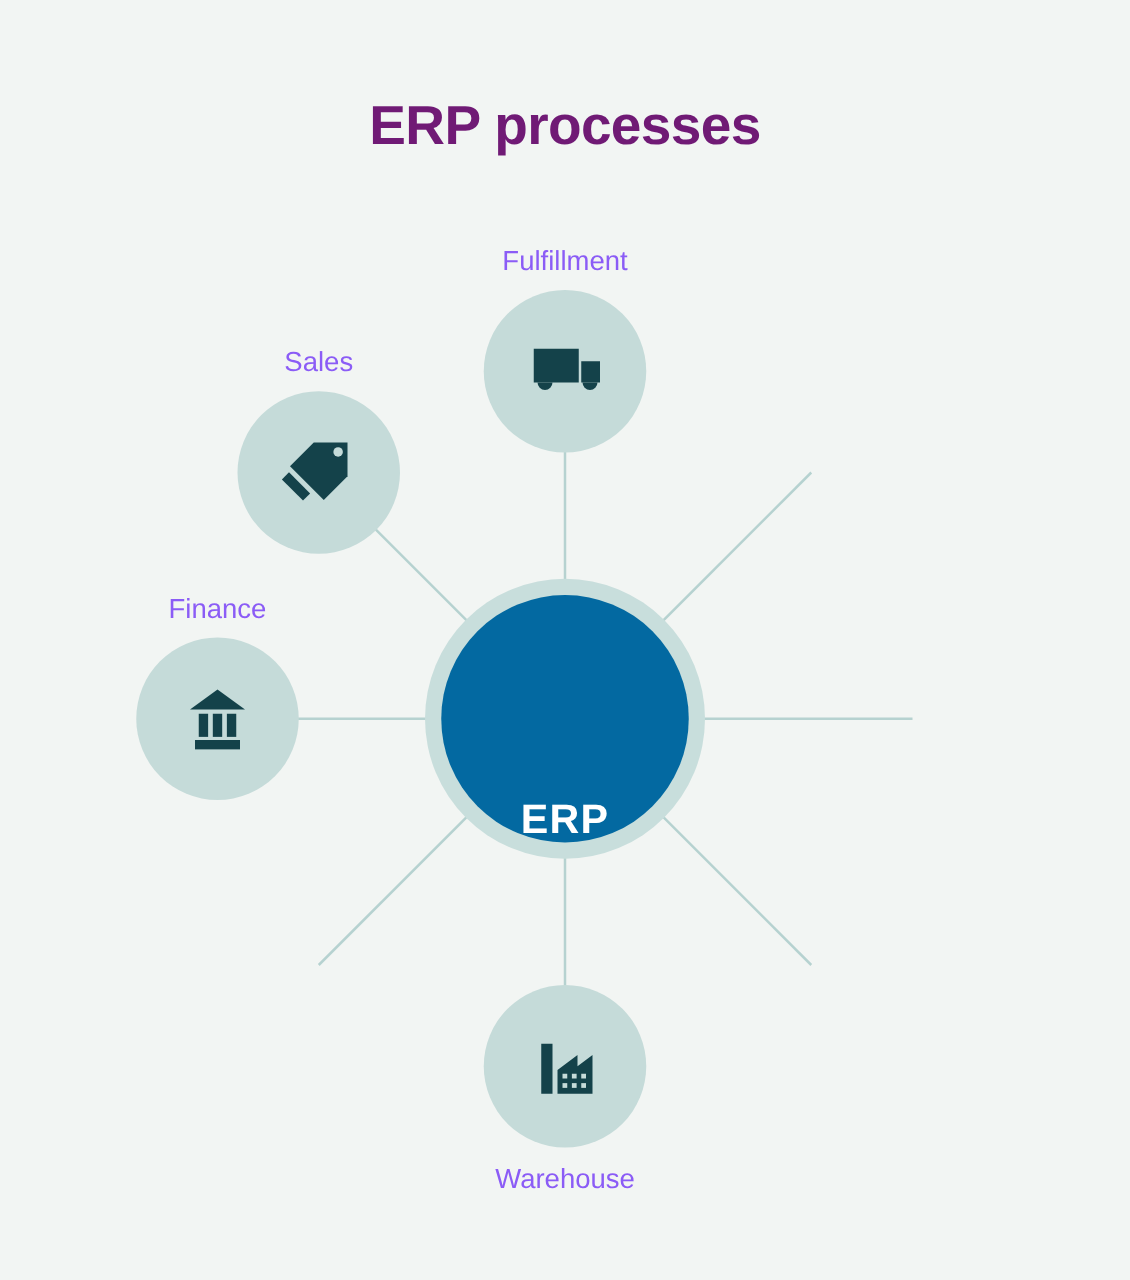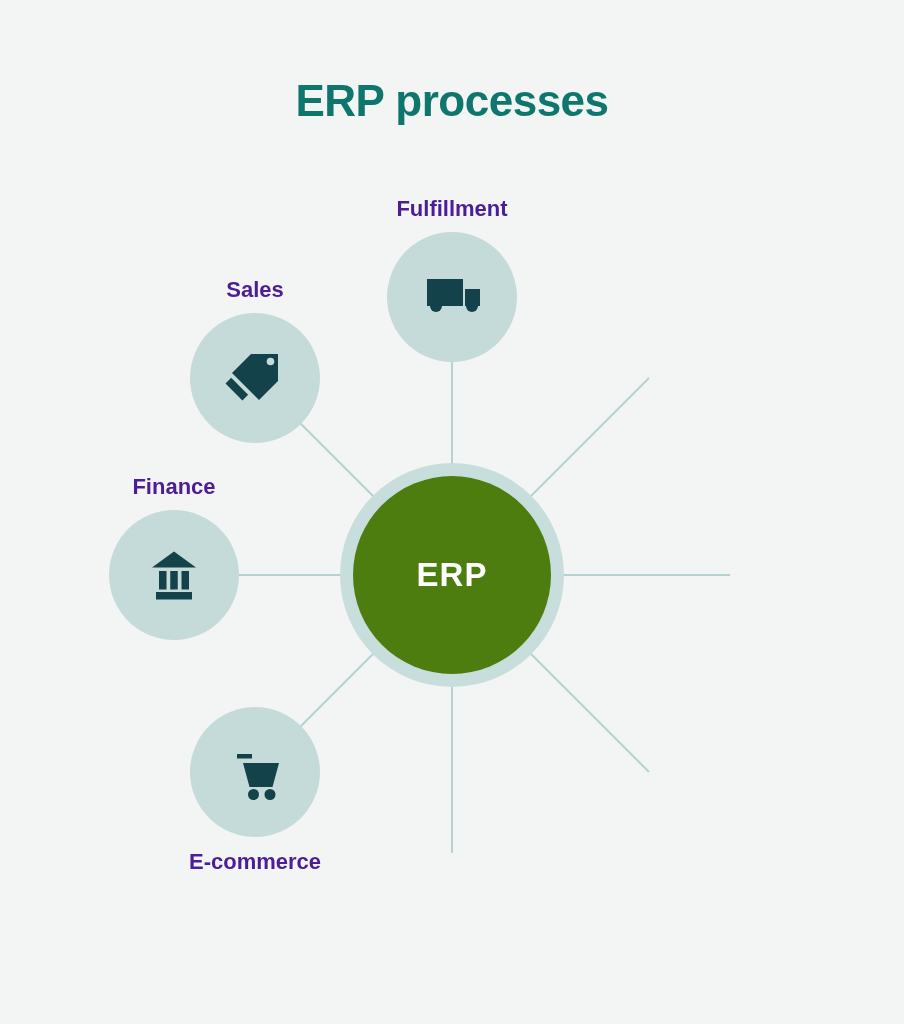--- a/index.html
+++ b/index.html
@@ -14,21 +14,21 @@
   }
   .title {
     position: absolute;
     top: 76px;
     left: 0;
     width: 100%;
     text-align: center;
     font-size: 44px;
     font-weight: 800;
     letter-spacing: -0.5px;
-    color: #0f766e;
+    color: #701a75;
   }
   .connectors {
     position: absolute;
     left: 0; top: 0;
     z-index: 0;
   }
   .node {
     position: absolute;
     width: 130px;
     height: 130px;
@@ -42,22 +42,22 @@
     display: flex;
     align-items: center;
     justify-content: center;
   }
   .node-label {
     position: absolute;
     left: 50%;
     transform: translateX(-50%);
     white-space: nowrap;
     font-size: 22px;
-    font-weight: 700;
-    color: #4c1d95;
+    font-weight: 400;
+    color: #8b5cf6;
   }
   .label-above { bottom: calc(100% + 10px); }
   .label-below { top: calc(100% + 12px); }
 
   .pos-fulfillment { left: 387px; top: 232px; }
   .pos-hrms       { left: 584px; top: 313px; }
   .pos-crm        { left: 665px; top: 510px; }
   .pos-inventory  { left: 584px; top: 707px; }
   .pos-warehouse  { left: 387px; top: 788px; }
   .pos-ecommerce  { left: 190px; top: 707px; }
@@ -74,23 +74,23 @@
     background: #c8dedc;
     z-index: 2;
     display: flex;
     align-items: center;
     justify-content: center;
   }
   .center-circle {
     width: 198px;
     height: 198px;
     border-radius: 50%;
-    background: #4d7c0f;
+    background: #0369a1;
     display: flex;
-    align-items: center;
+    align-items: flex-end;
     justify-content: center;
   }
   .center-label {
     color: #ffffff;
     font-size: 33px;
     font-weight: 700;
     letter-spacing: 1px;
   }
   .icon { display: block; }
   .icon .fg { fill: #14424a; }
@@ -125,32 +125,36 @@
         <rect class="fg" x="43" y="22" width="15" height="17"></rect>
         <path class="fg" d="M8,39 a6,6 0 0 0 12,0 Z"></path>
         <path class="fg" d="M44,39 a6,6 0 0 0 12,0 Z"></path>
       </svg>
     </div>
   </div>
 
 
 
 
-
-  <div class="node pos-ecommerce">
-    <span class="node-label label-below">E-commerce</span>
+  <div class="node pos-warehouse">
+    <span class="node-label label-below">Warehouse</span>
     <div class="node-circle">
       <svg class="icon" viewBox="0 0 60 60" width="60" height="60">
-        <rect class="fg" x="12" y="12" width="15" height="4.5"></rect>
-        <path class="fg" d="M18,21 H54 L47.5,45 H24.5 Z"></path>
-        <circle class="fg" cx="28.5" cy="52.5" r="5.5"></circle>
-        <circle class="fg" cx="45" cy="52.5" r="5.5"></circle>
+        <rect class="fg" x="11" y="12" width="9" height="40"></rect>
+        <path class="fg" d="M24,52 V33 L40,21 V30 L52,21 V52 Z"></path>
+        <rect class="cut" x="28" y="36" width="3.8" height="3.8"></rect>
+        <rect class="cut" x="35.5" y="36" width="3.8" height="3.8"></rect>
+        <rect class="cut" x="43" y="36" width="3.8" height="3.8"></rect>
+        <rect class="cut" x="28" y="43.5" width="3.8" height="3.8"></rect>
+        <rect class="cut" x="35.5" y="43.5" width="3.8" height="3.8"></rect>
+        <rect class="cut" x="43" y="43.5" width="3.8" height="3.8"></rect>
       </svg>
     </div>
   </div>
+
 
   <div class="node pos-finance">
     <span class="node-label label-above">Finance</span>
     <div class="node-circle">
       <svg class="icon" viewBox="0 0 60 60" width="60" height="60">
         <path class="fg" d="M30,6.5 L8,22.5 H52 Z"></path>
         <rect class="fg" x="15" y="26" width="7.5" height="18.5"></rect>
         <rect class="fg" x="26.25" y="26" width="7.5" height="18.5"></rect>
         <rect class="fg" x="37.5" y="26" width="7.5" height="18.5"></rect>
         <rect class="fg" x="12" y="47" width="36" height="7.5"></rect>

